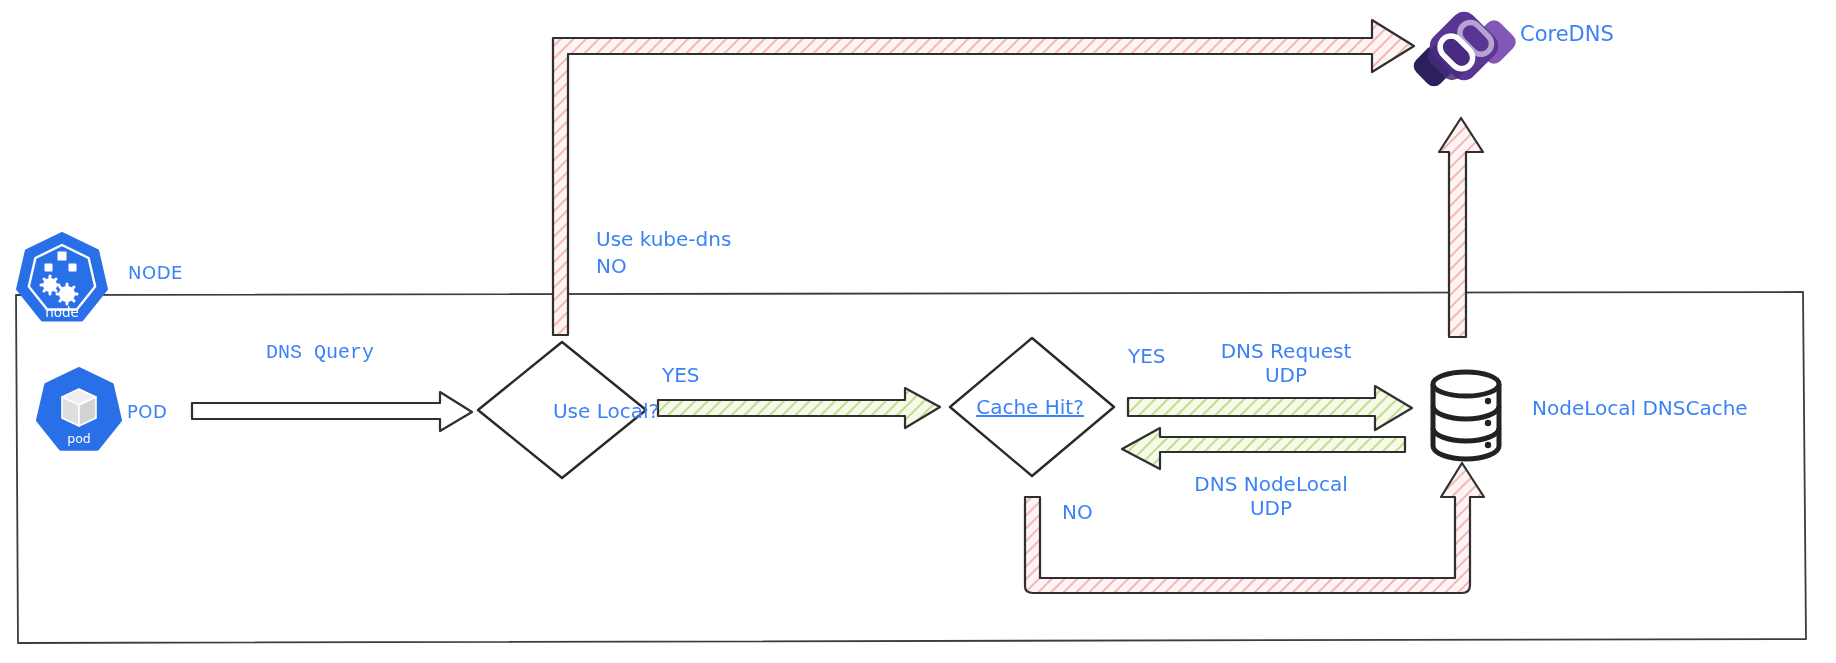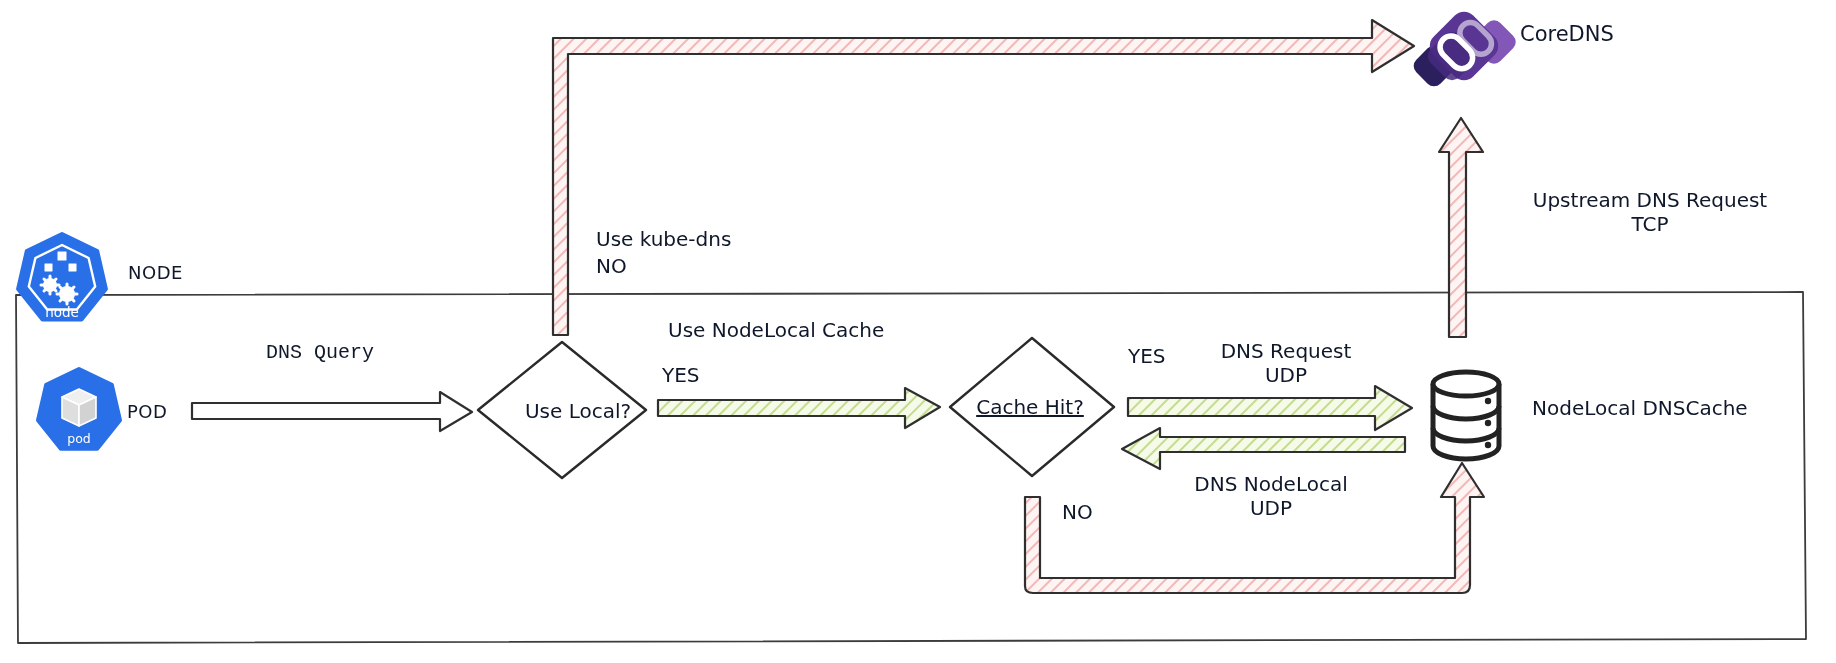--- a/index.html
+++ b/index.html
@@ -1,19 +1,19 @@
 <!DOCTYPE html>
 <html><head>
 <meta charset="utf-8">
 <style>
   html,body{margin:0;padding:0;background:#ffffff;}
   .stage{position:relative;width:1836px;height:663px;background:#ffffff;overflow:hidden;
          font-family:"DejaVu Sans", "Liberation Sans", sans-serif;color:#1c1c1c;}
   .stage svg{position:absolute;left:0;top:0;}
-  .label{position:absolute;font-size:20px;line-height:24px;white-space:nowrap;color:#0f172a;}
+  .label{position:absolute;font-size:20px;line-height:24px;white-space:nowrap;color:#3b82f6;}
   .label.small{font-size:18px;letter-spacing:0.5px;}
   .center{text-align:center;white-space:normal;}
   .center div{white-space:nowrap;}
 </style>
 </head>
 <body>
 
 <div class="stage">
 
   <svg width="1836" height="663" viewBox="0 0 1836 663">
@@ -111,41 +111,36 @@
 
   <div class="label small" style="left:128px;top:261px;">NODE</div>
 
   <div class="label small" style="left:127px;top:400px;">POD</div>
 
   <div class="label center" style="left:255px;top:341px;width:130px;font-family:Liberation Mono, monospace;">DNS Query</div>
 
   <div class="label" style="left:596px;top:199px;margin-top:28px;">Use kube-dns</div>
   <div class="label" style="left:596px;top:254px;">NO</div>
 
-  <div class="label" style="left:668px;top:318px;">Use NodeLocal Cache</div>
   <div class="label" style="left:662px;top:363px;">YES</div>
 
-  <div class="label center" style="left:498px;top:399px;width:160px;">Use Local?</div>
+  <div class="label center" style="left:482px;top:399px;width:160px;padding-left:44px;">Use Local?</div>
 
   <div class="label center" style="left:950px;top:395px;width:160px;text-decoration:underline;">Cache Hit?</div>
 
   <div class="label" style="left:1128px;top:344px;">YES</div>
 
   <div class="label center" style="left:1204px;top:339px;width:164px;">
     <div>DNS Request</div>
     <div>UDP</div>
   </div>
 
   <div class="label center" style="left:1183px;top:472px;width:176px;">
     <div>DNS NodeLocal</div>
     <div>UDP</div>
   </div>
 
   <div class="label" style="left:1062px;top:500px;">NO</div>
 
-  <div class="label center" style="left:1510px;top:188px;width:280px;">
-    <div>Upstream DNS Request</div>
-    <div>TCP</div>
-  </div>
 
   <div class="label" style="left:1508px;top:396px;margin-left:24px;">NodeLocal DNSCache</div>
 
 </div>
 
 </body></html>

